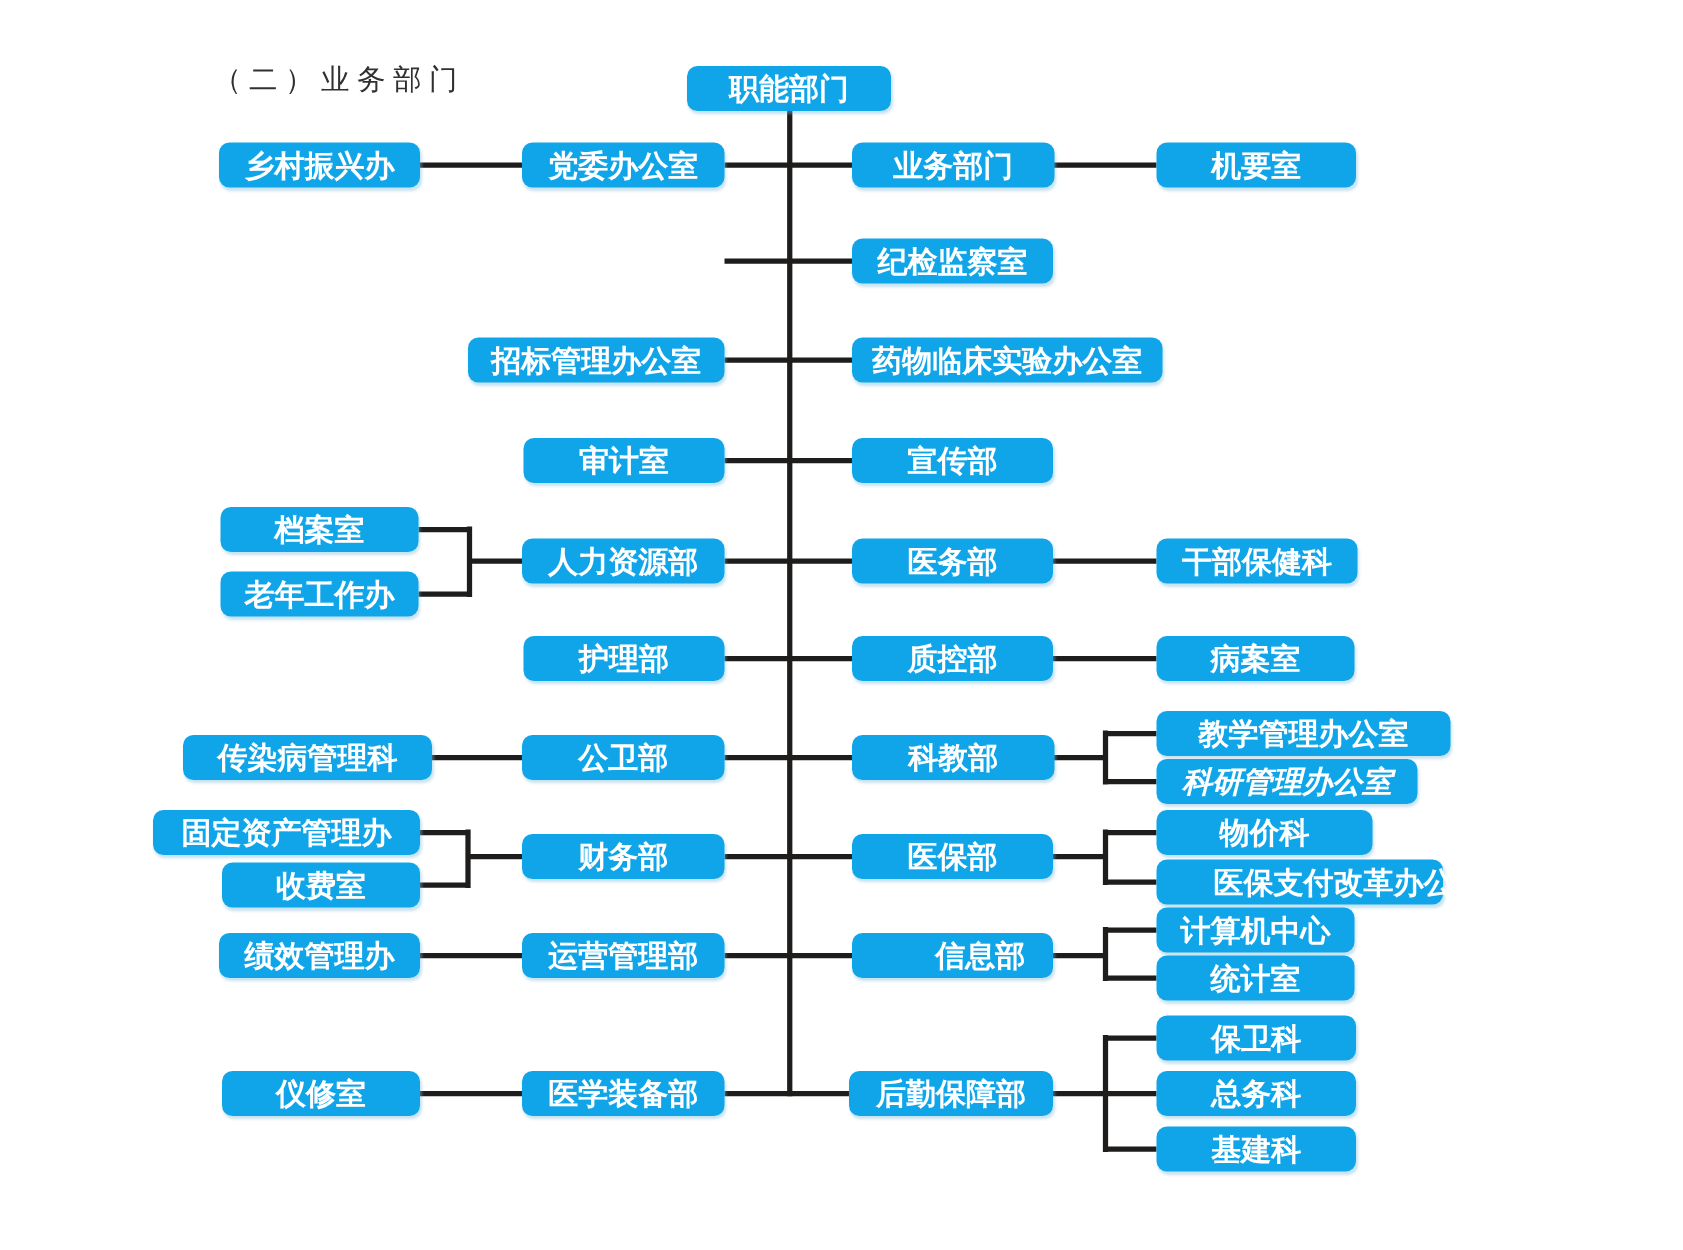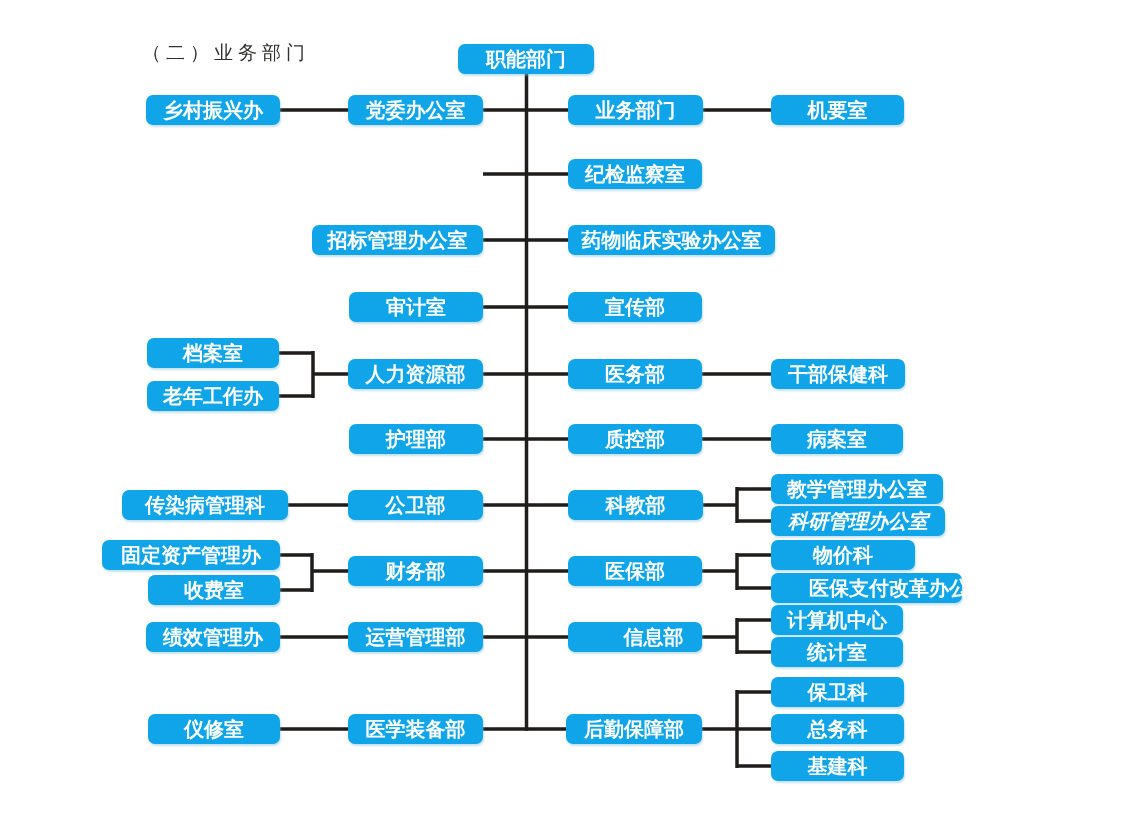--- a/index.html
+++ b/index.html
@@ -92,21 +92,21 @@
   <div class="node" style="left:568px;top:359px;width:134px;">医务部</div>
   <div class="node" style="left:771px;top:359px;width:134px;">干部保健科</div>
 
   <div class="node" style="left:349px;top:424px;width:134px;">护理部</div>
   <div class="node" style="left:568px;top:424px;width:134px;">质控部</div>
   <div class="node" style="left:771px;top:424px;width:132px;">病案室</div>
 
   <div class="node" style="left:122px;top:490px;width:166px;">传染病管理科</div>
   <div class="node" style="left:348px;top:490px;width:135px;">公卫部</div>
   <div class="node" style="left:568px;top:490px;width:135px;">科教部</div>
-  <div class="node" style="left:771px;top:474px;width:172px;">教学管理办公室</div>
+  <div class="node" style="left:771px;top:474px;width:196px;">教学管理办公室</div>
   <div class="node" style="left:771px;top:506px;width:174px;font-style:italic;">科研管理办公室</div>
 
   <div class="node" style="left:102px;top:540px;width:178px;">固定资产管理办</div>
   <div class="node" style="left:148px;top:575px;width:132px;">收费室</div>
   <div class="node" style="left:348px;top:556px;width:135px;">财务部</div>
   <div class="node" style="left:568px;top:556px;width:134px;">医保部</div>
   <div class="node" style="left:771px;top:540px;width:144px;">物价科</div>
   <div class="node" style="left:771px;top:573px;width:191px;padding-left:38px;">医保支付改革办公室</div>
 
   <div class="node" style="left:146px;top:622px;width:134px;">绩效管理办</div>

